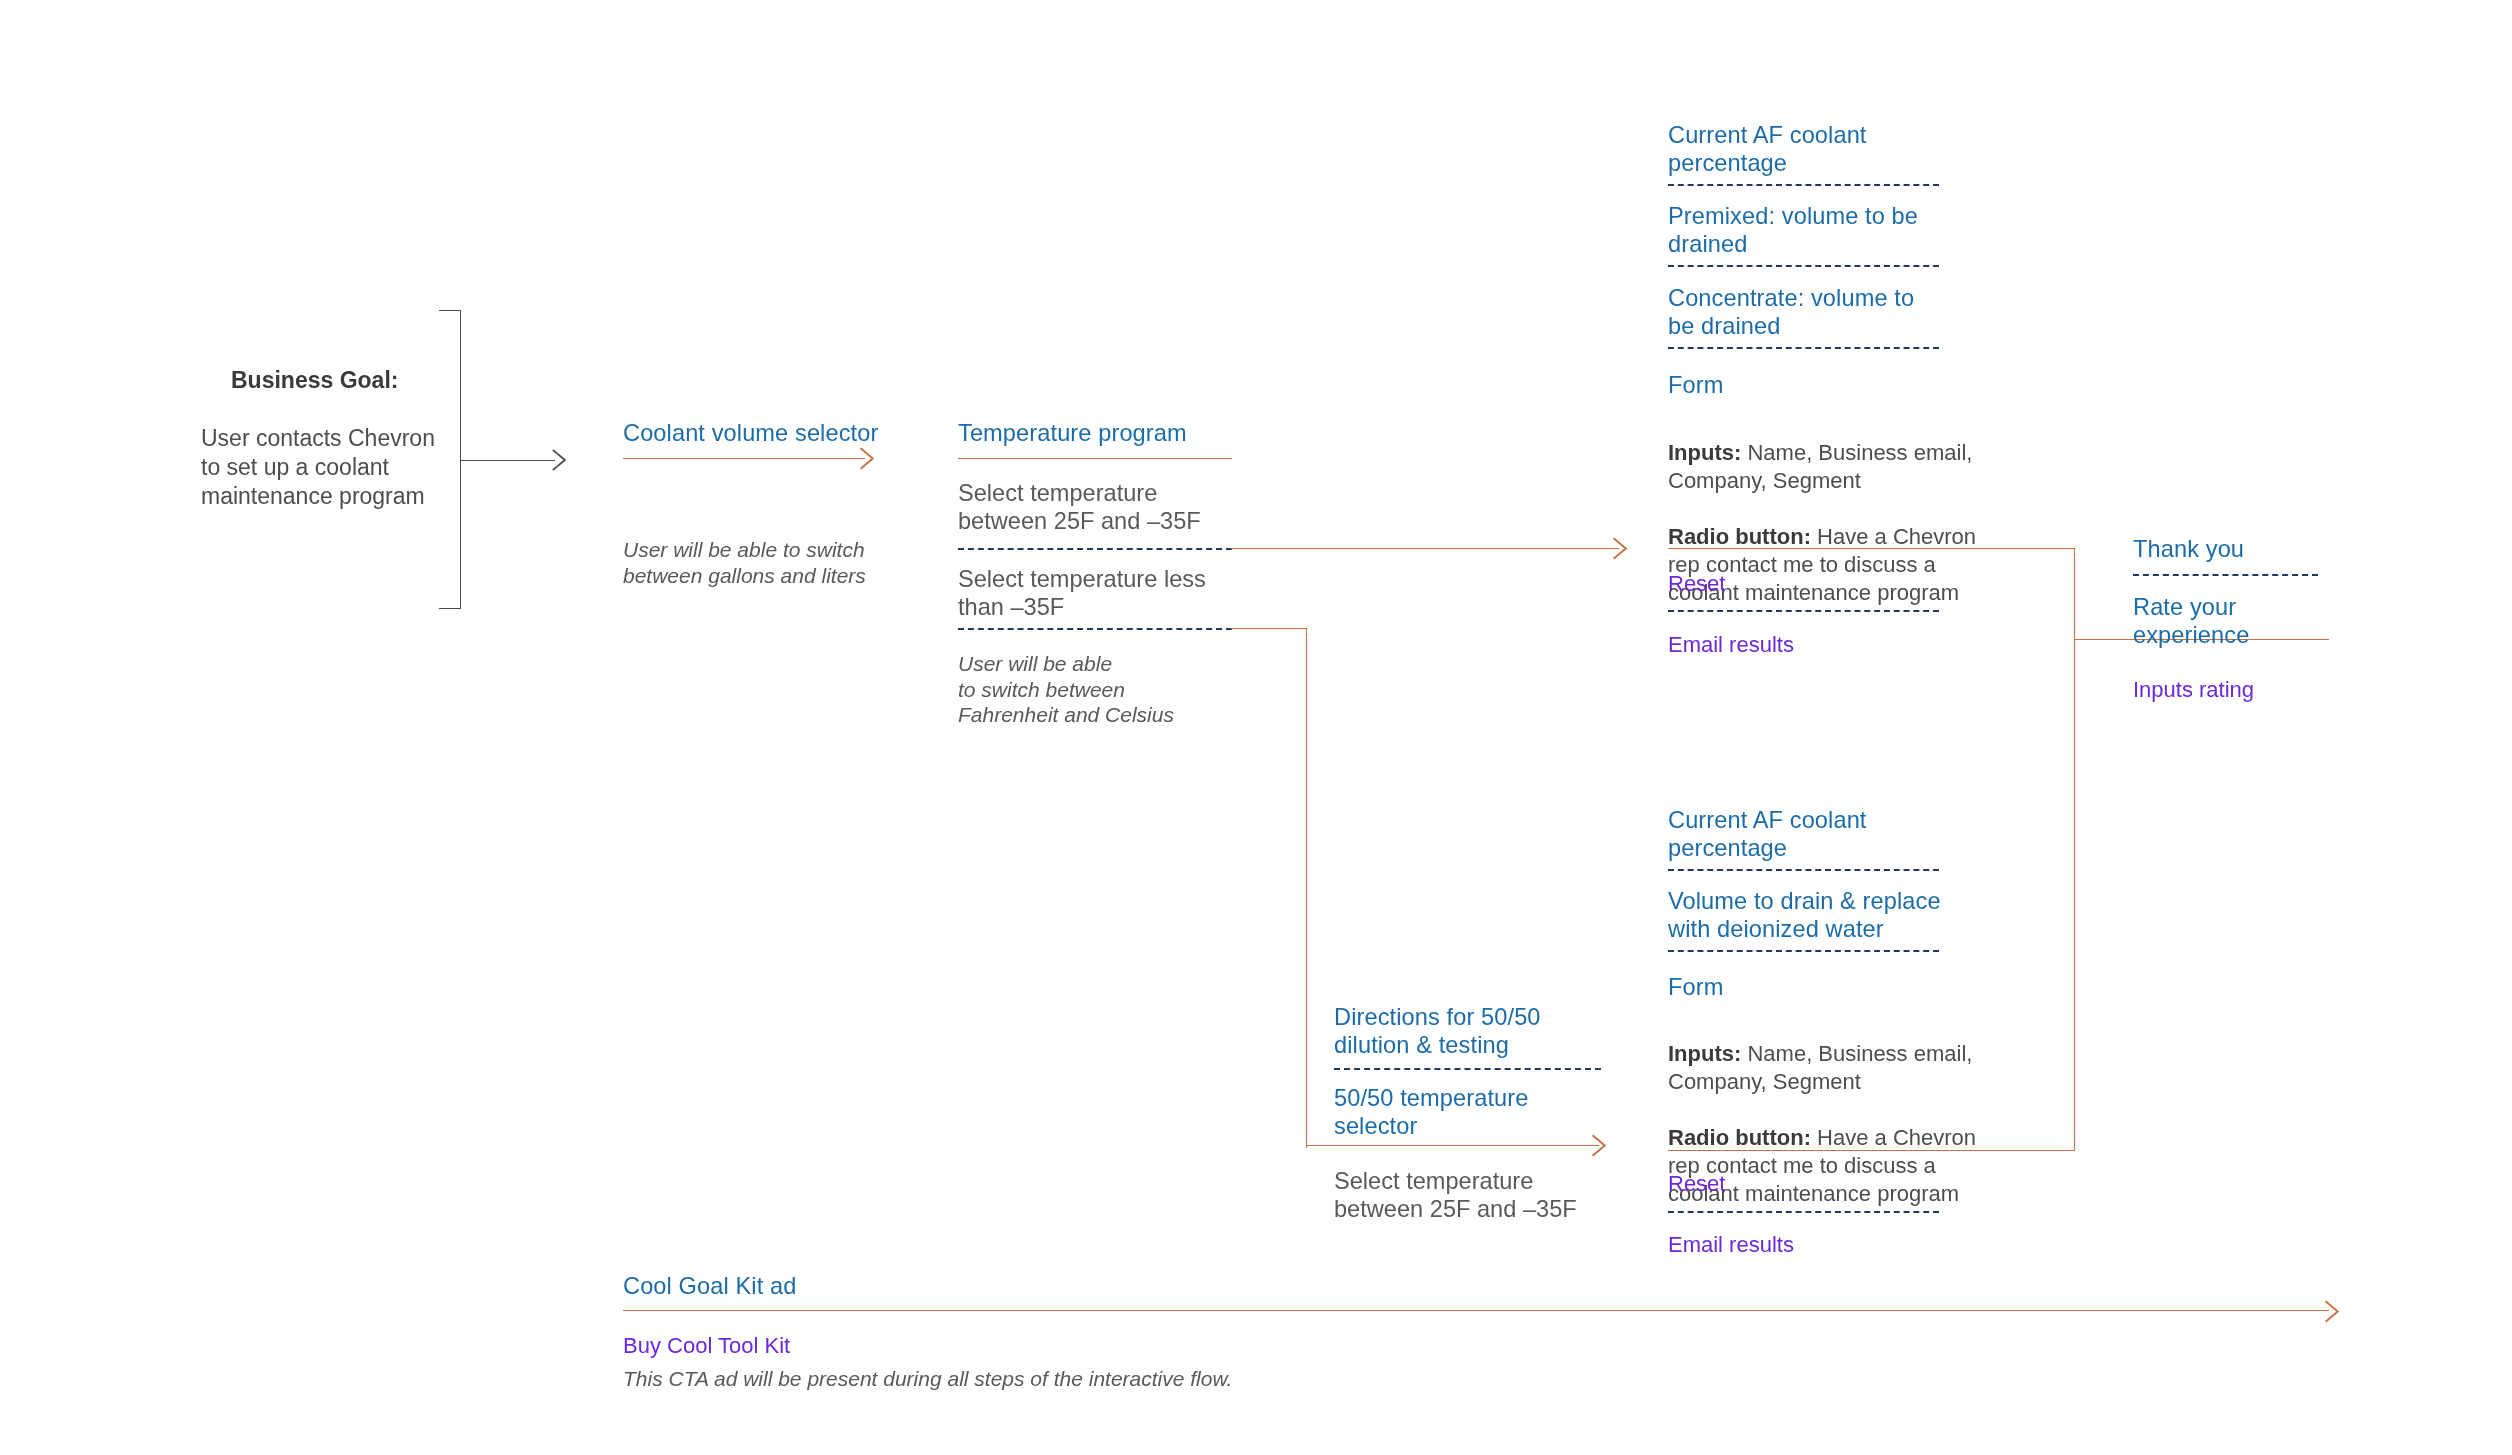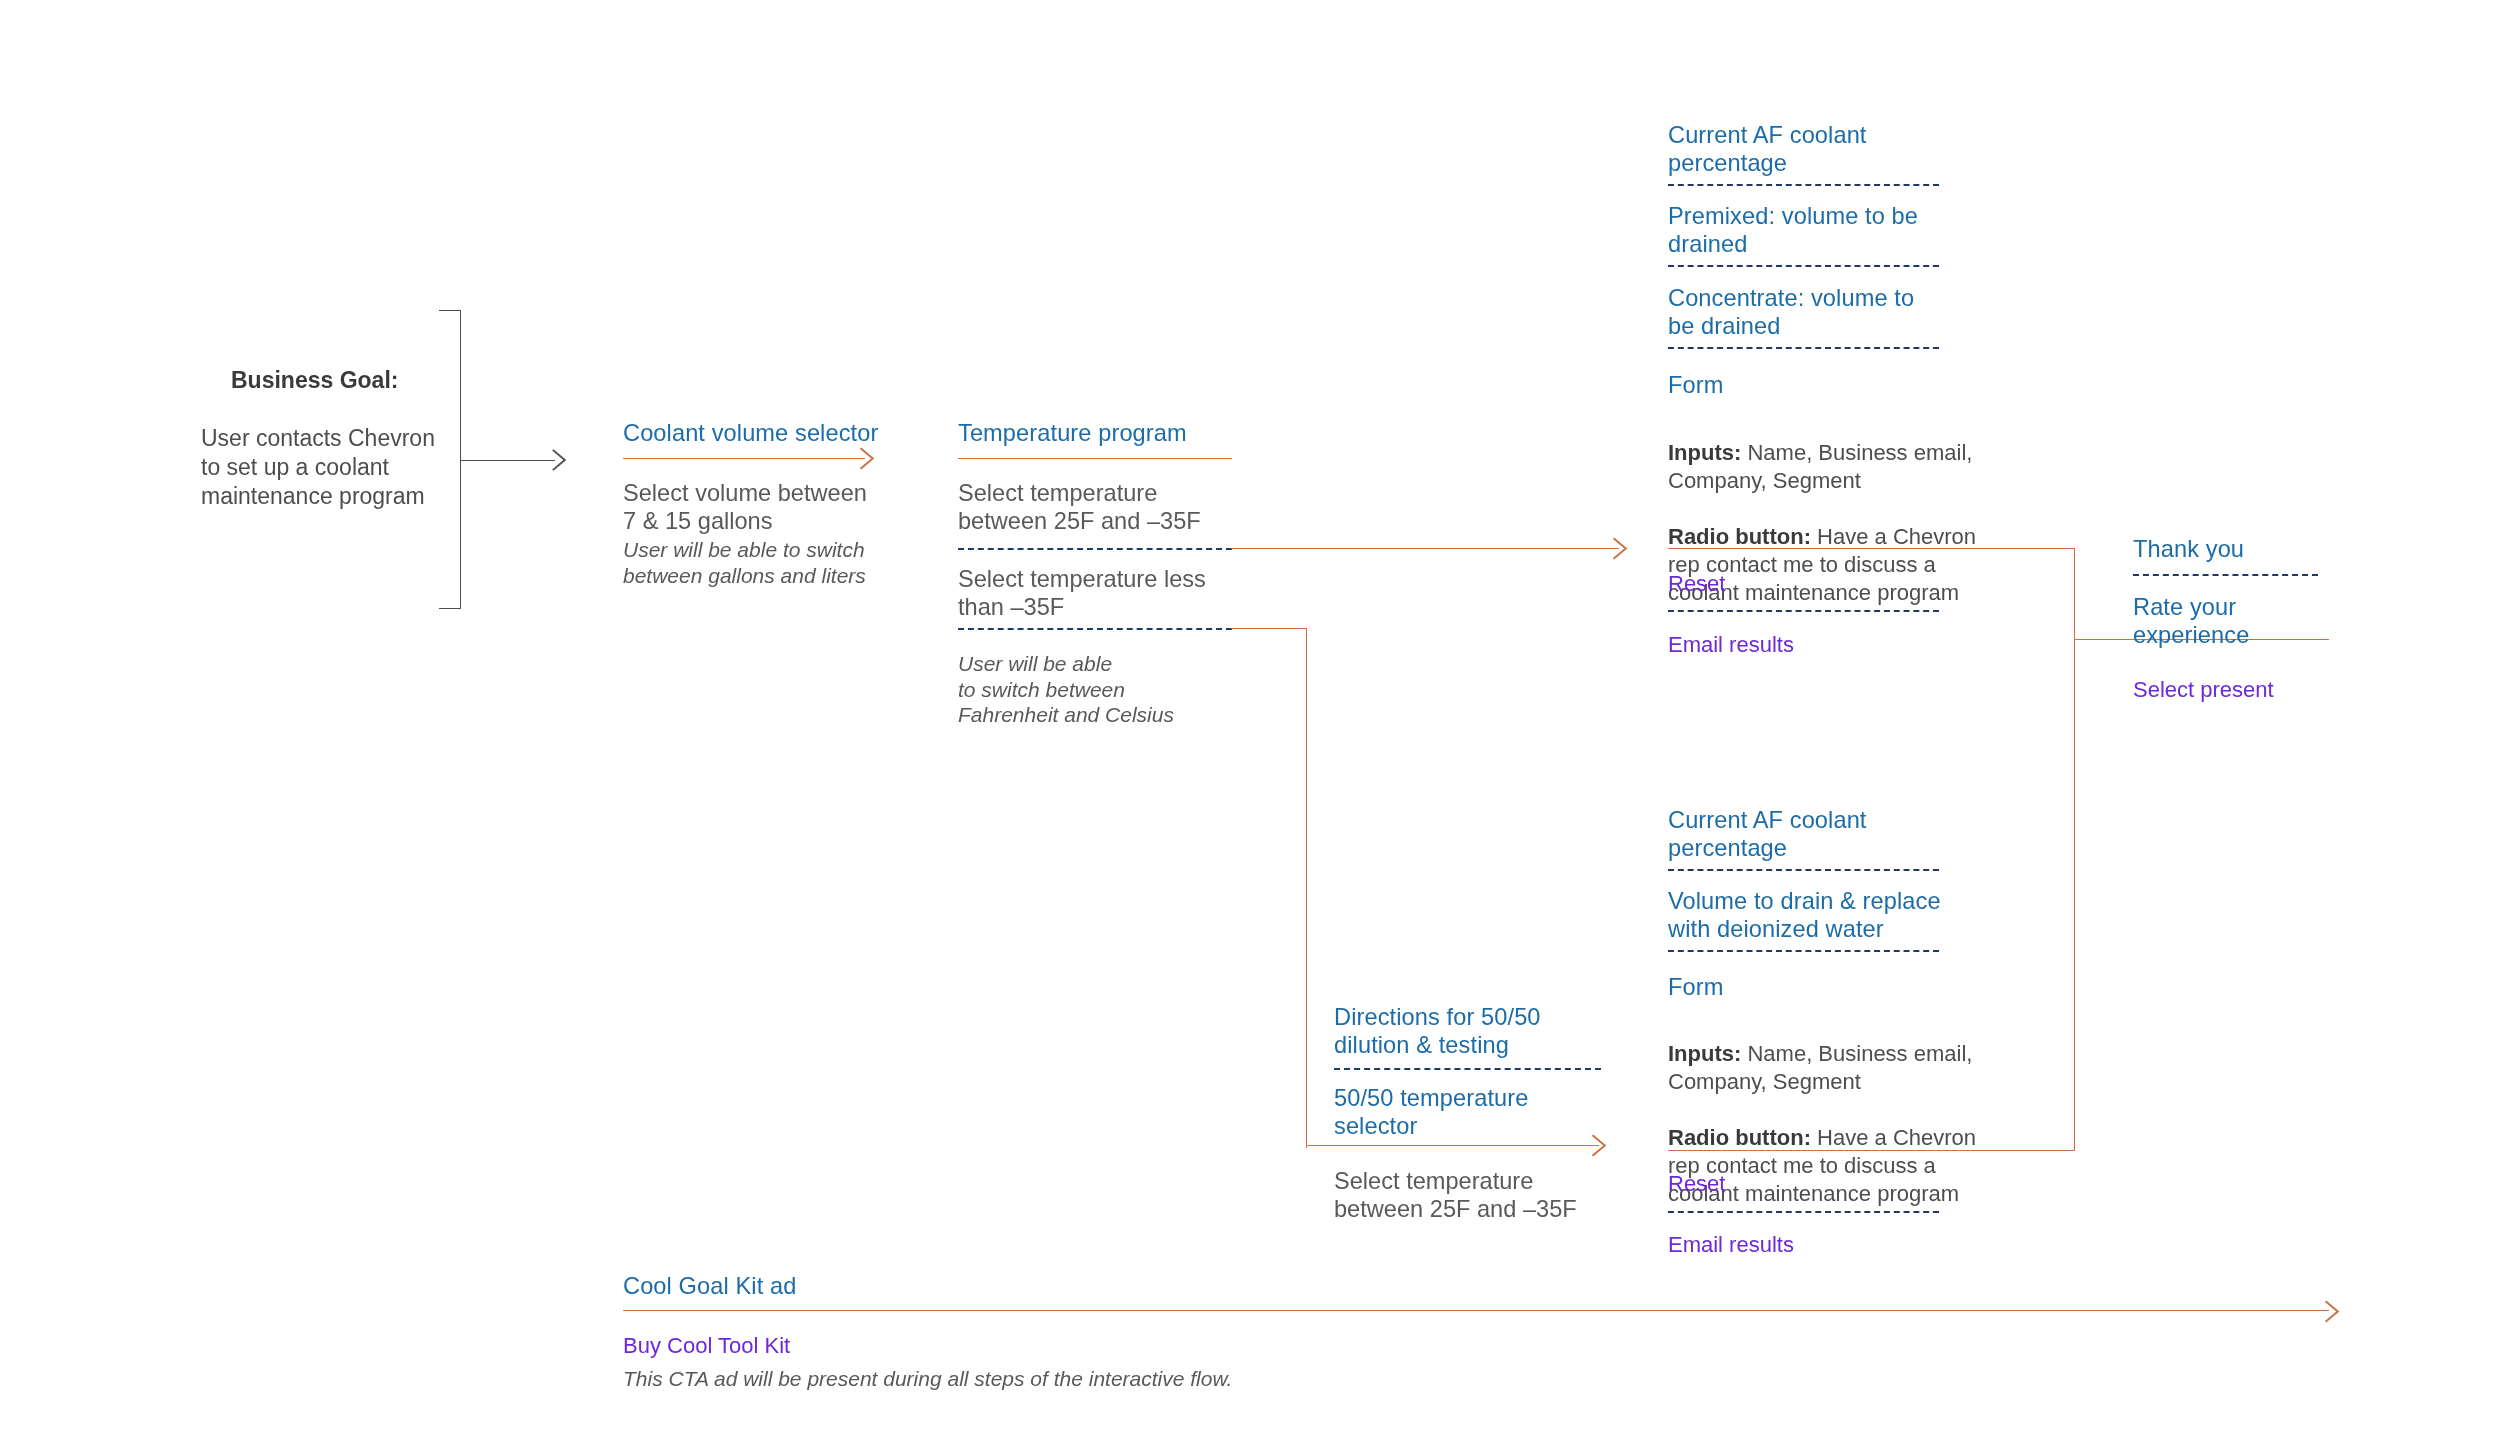--- a/index.html
+++ b/index.html
@@ -109,22 +109,20 @@
     </svg>
   </div>
 
   <div class="blue-head" style="left:623px; top:419px; width:274px;">Coolant volume selector</div>
   <div class="rule-solid" style="left:623px; top:458px; width:242px;"></div>
   <div class="arrow" style="left:858px; top:445px;">
     <svg width="18" height="27" viewBox="0 0 28 42">
       <polyline points="4,5 23,21 4,37" fill="none" stroke="#cc7043" stroke-width="3"></polyline>
     </svg>
   </div>
-  <div class="body-txt" style="left:623px; top:479px; width:274px;">Select volume between
-7 &amp; 15 gallons</div>
   <div class="ital" style="left:623px; top:537px; width:274px;">User will be able to switch
 between gallons and liters</div>
 
   <div class="blue-head" style="left:958px; top:419px; width:293px;">Temperature program</div>
   <div class="rule-solid" style="left:958px; top:458px; width:274px;"></div>
 
   <div class="body-txt" style="left:958px; top:479px; width:299px;">Select temperature
 between 25F and –35F</div>
 
   <div class="rule-dash" style="left:958px; top:548px; width:274px;"></div>
@@ -216,21 +214,21 @@
 
   <div class="ln-h" style="left:1668px; top:548px; width:407px;"></div>
   <div class="ln-v" style="left:2074px; top:548px; height:603px;"></div>
   <div class="ln-h" style="left:1668px; top:1150px; width:407px;"></div>
   <div class="ln-h" style="left:2074px; top:639px; width:255px;"></div>
 
   <div class="blue-head" style="left:2133px; top:535px; width:210px;">Thank you</div>
   <div class="rule-dash" style="left:2133px; top:574px; width:185px;"></div>
   <div class="blue-head" style="left:2133px; top:593px; width:210px;">Rate your
 experience</div>
-  <div class="body-dark" style="left:2133px; top:677px; width:210px;">Select present</div>
+  <div class="body-dark" style="left:2133px; top:677px; width:210px;">Inputs rating</div>
 
   <div class="blue-head" style="left:623px; top:1272px; width:318px;">Cool Goal Kit ad</div>
   <div class="rule-solid" style="left:623px; top:1310px; width:1706px;"></div>
   <div class="arrow" style="left:2323px; top:1298px;">
     <svg width="18" height="27" viewBox="0 0 28 42">
       <polyline points="4,5 23,21 4,37" fill="none" stroke="#cc7043" stroke-width="3"></polyline>
     </svg>
   </div>
   <div class="body-dark" style="left:623px; top:1333px; width:446px;">Buy Cool Tool Kit</div>
   <div class="ital" style="left:623px; top:1366px; width:764px;">This CTA ad will be present during all steps of the interactive flow.</div>

